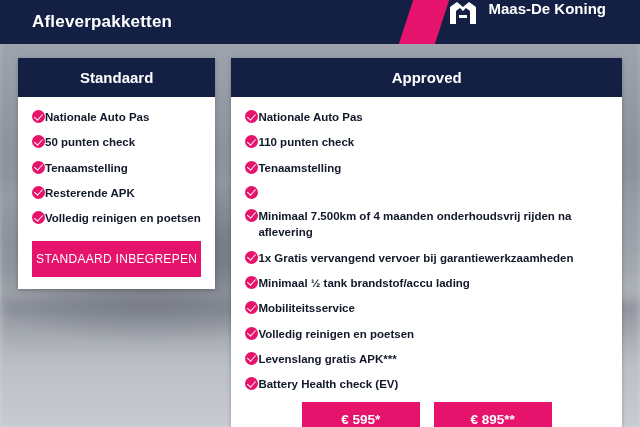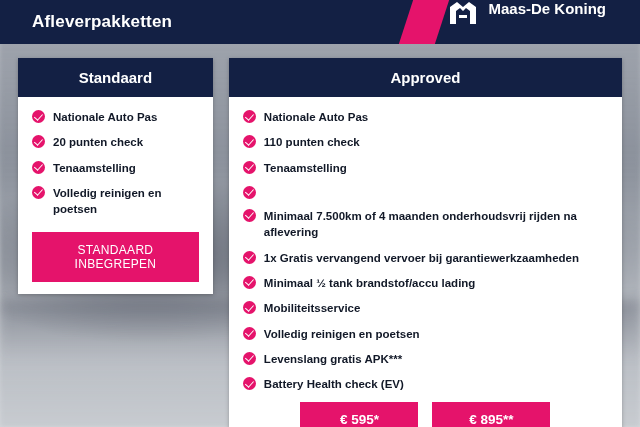--- a/index.html
+++ b/index.html
@@ -86,21 +86,20 @@
     color: #ffffff;
     text-align: center;
     font-size: 15px;
     font-weight: bold;
     padding: 11px 15px;
   }
   .card-body { padding: 12px 14px 12px 14px; }
   ul.features { list-style: none; }
   ul.features li {
     display: flex; align-items: flex-start;
-    gap: 8px;
     margin-bottom: 9px;
     font-size: 11.5px;
     font-weight: bold;
     color: #111827;
     line-height: 1.42;
   }
   .check {
     flex: 0 0 auto;
     width: 13px; height: 13px;
     border-radius: 50%;
@@ -179,25 +178,29 @@
     <div class="card standaard">
       <div class="card-head">Standaard</div>
       <div class="card-body">
         <ul class="features">
           <li>
             <span class="check"></span>
             <span class="feature-text">Nationale Auto Pas</span>
           </li>
           <li>
             <span class="check"></span>
-            <span class="feature-text">20 punten check</span>
+            <span class="feature-text">50 punten check</span>
           </li>
           <li>
             <span class="check"></span>
             <span class="feature-text">Tenaamstelling</span>
+          </li>
+          <li>
+            <span class="check"></span>
+            <span class="feature-text">Resterende APK</span>
           </li>
           <li>
             <span class="check"></span>
             <span class="feature-text">Volledig reinigen en poetsen</span>
           </li>
         </ul>
         <button class="cta">STANDAARD INBEGREPEN</button>
       </div>
     </div>
 

